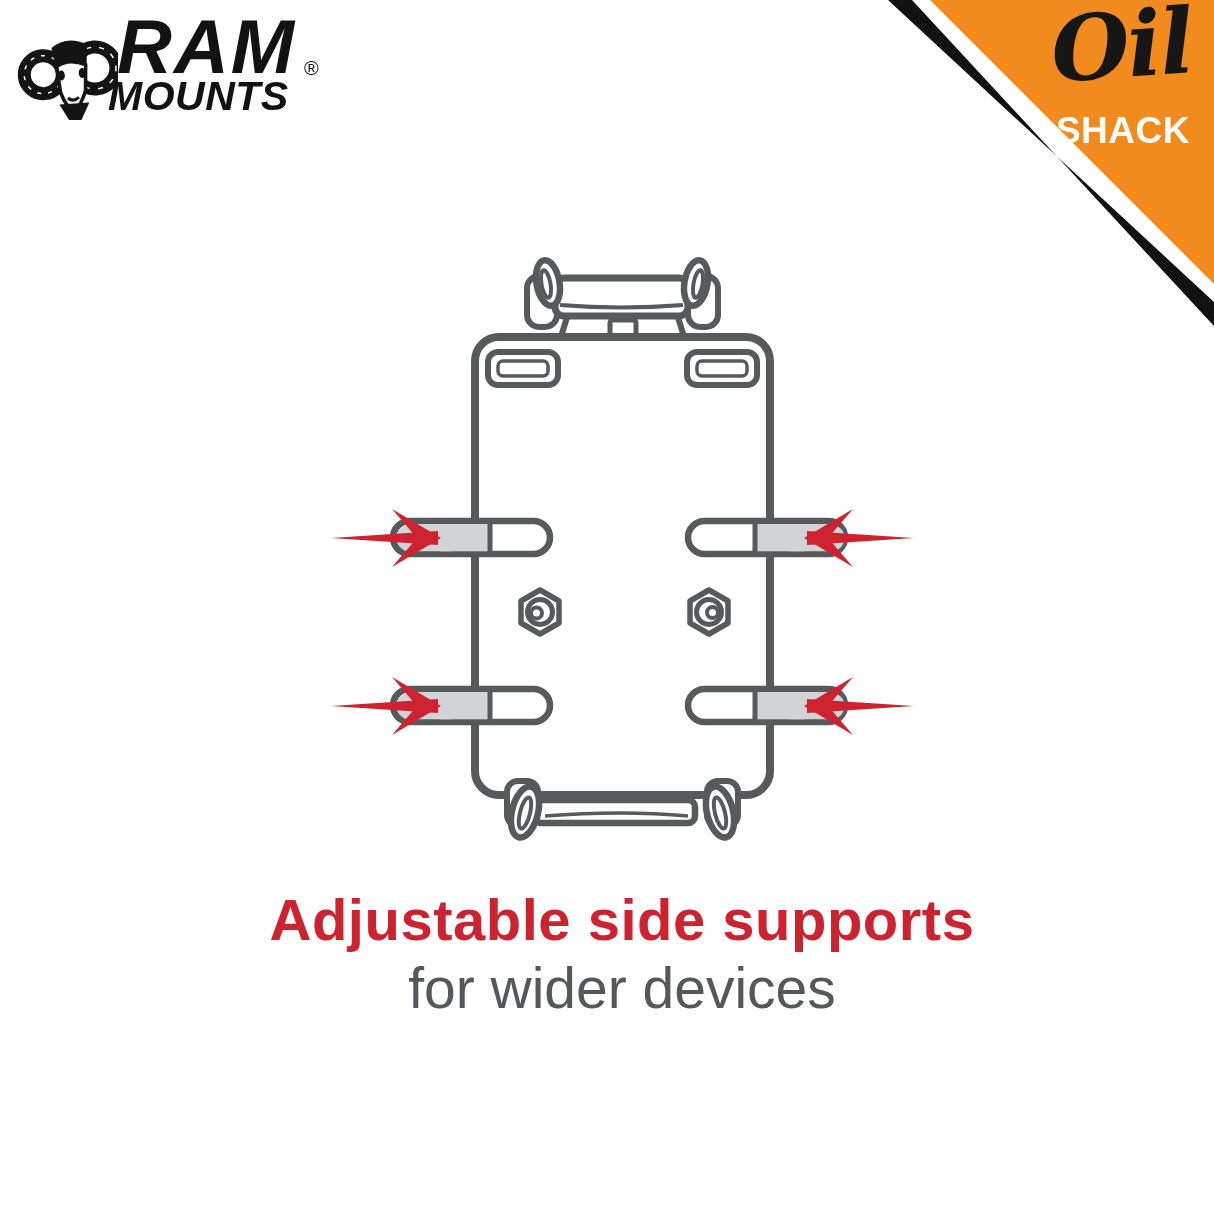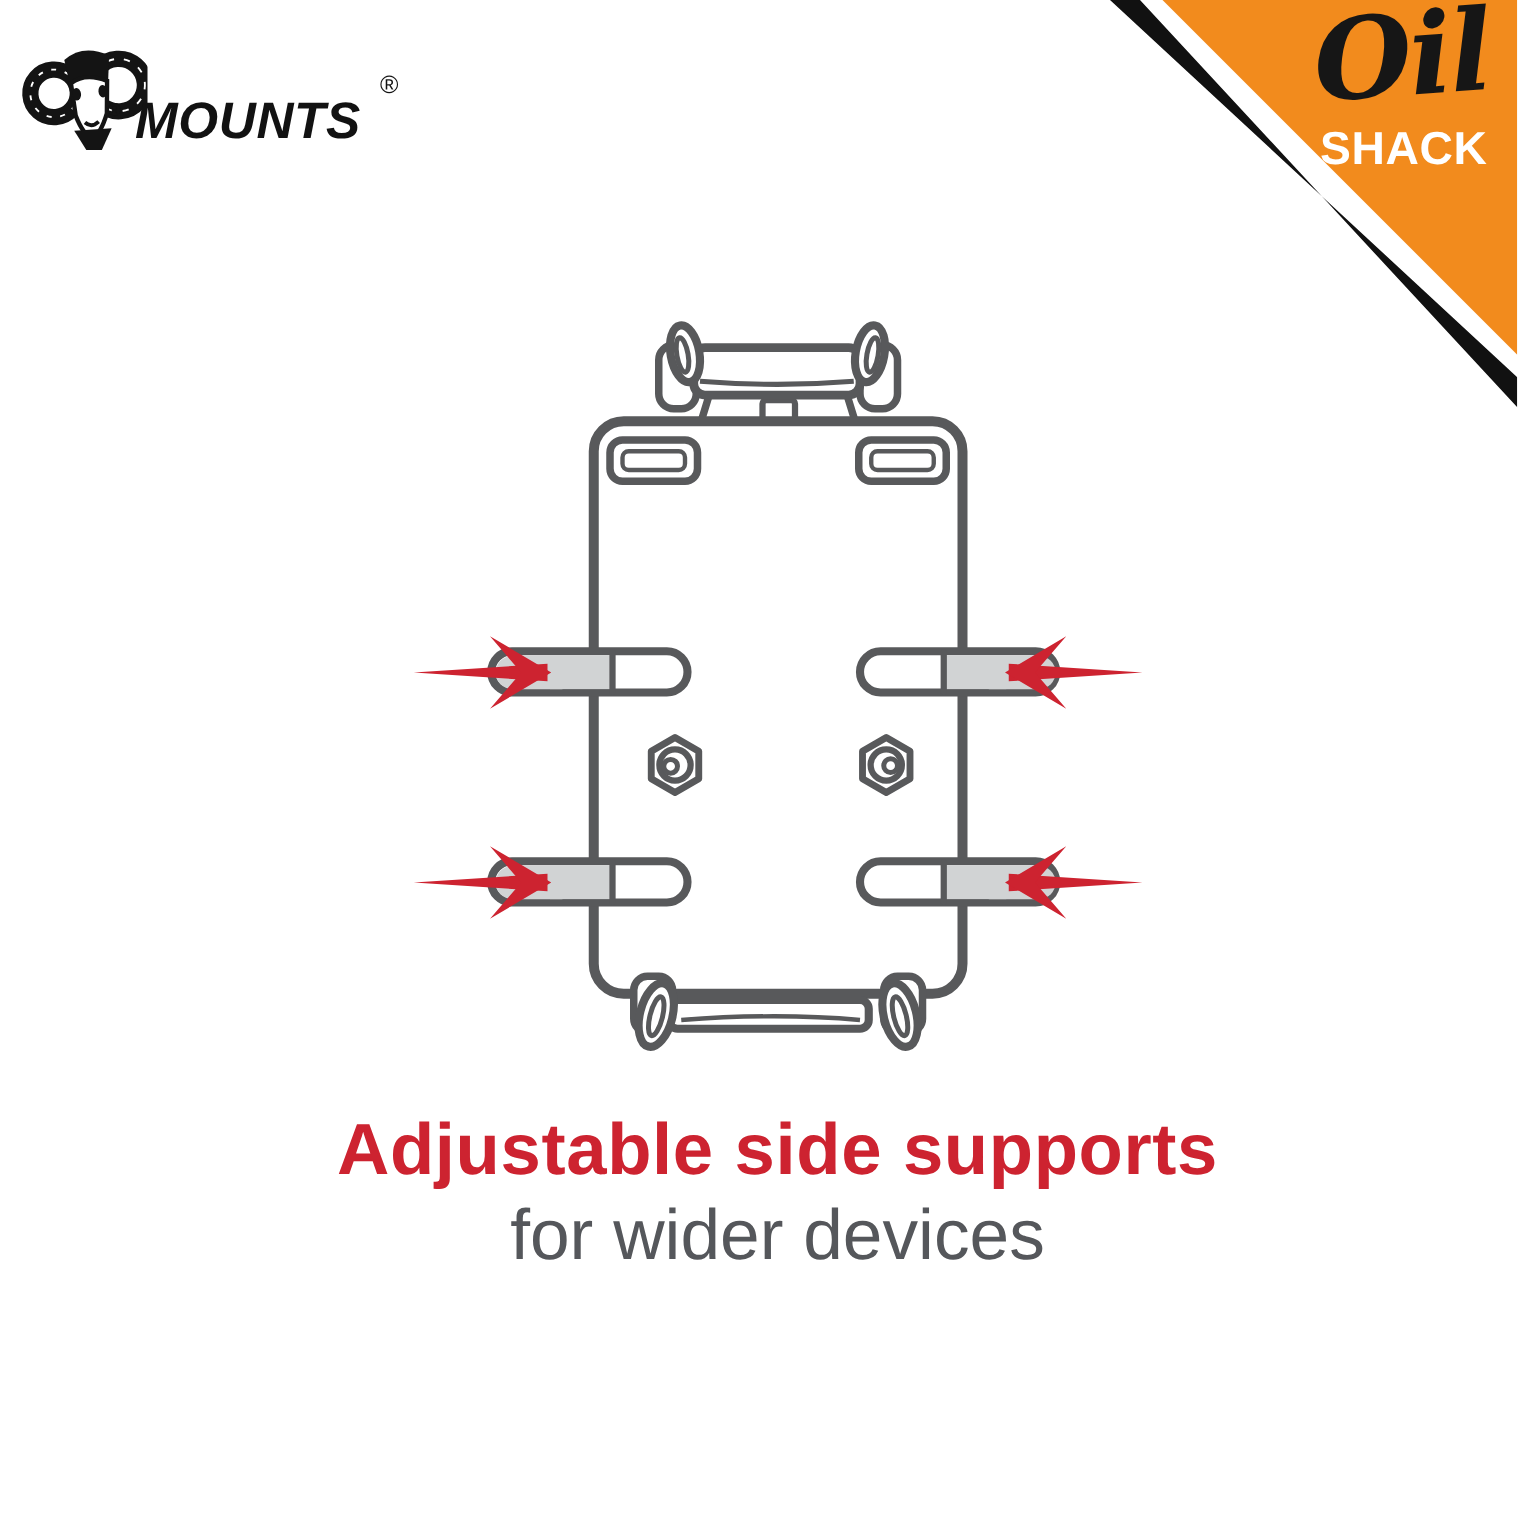--- a/index.html
+++ b/index.html
@@ -39,21 +39,21 @@
   
   .corner{position:absolute;top:0;right:0;width:345px;height:345px;}
   .corner svg{position:absolute;top:0;left:0;width:100%;height:100%;}
   .oil-word{
     position:absolute;top:0px;right:22px;
     font-family:"DejaVu Serif",serif;font-style:italic;font-weight:700;
     font-size:90px;line-height:1;color:#161616;
     transform:rotate(-4deg);letter-spacing:-2px;
   }
   .shack-word{
-    position:absolute;top:100px;right:24px;
+    position:absolute;top:112px;right:24px;
     font-size:37px;font-weight:700;color:#ffffff;
     letter-spacing:0.5px;line-height:1;
   }
   
   .diagram{position:absolute;left:0;top:0;width:1214px;height:1214px;}
   .ln{fill:#ffffff;stroke:var(--line-gray);stroke-linejoin:round;}
   .nf{fill:none;stroke:var(--line-gray);}
   .sw35{stroke-width:3.5}.sw4{stroke-width:4}.sw5{stroke-width:5}
   .sw55{stroke-width:5.5}.sw6{stroke-width:6}.sw65{stroke-width:6.5}
   .sw7{stroke-width:7}.sw8{stroke-width:8}
@@ -90,20 +90,21 @@
 
         <path d="M41,46 Q53,38 70,46 L68,72 Q62,88 55,91 Q48,88 43,72 Z" fill="#ffffff" stroke="#141414" stroke-width="3.5"></path>
         <ellipse cx="45" cy="55" rx="3.5" ry="5" fill="#141414"></ellipse>
         <ellipse cx="66" cy="54" rx="3.5" ry="5" fill="#141414"></ellipse>
         <path d="M50,78 Q55,83 61,78" fill="none" stroke="#141414" stroke-width="3"></path>
 
         <path d="M41,84 L71,84 L56,112 Z" fill="#141414"></path>
       </g>
     </svg>
     <span class="ram-head-reg">®</span>
+    <div class="ram-word">RAM</div>
     <span class="ram-reg">®</span>
     <div class="mounts-word">MOUNTS</div>
   </div>
 
   <div class="corner">
     <svg viewBox="869 0 345 345">
       <polygon points="930,0 1214,0 1214,284" fill="var(--badge-orange)"></polygon>
       <polygon points="888,0 912,0 1214,326 1214,302" fill="var(--badge-black)"></polygon>
     </svg>
     <div class="oil-word">Oil</div>

